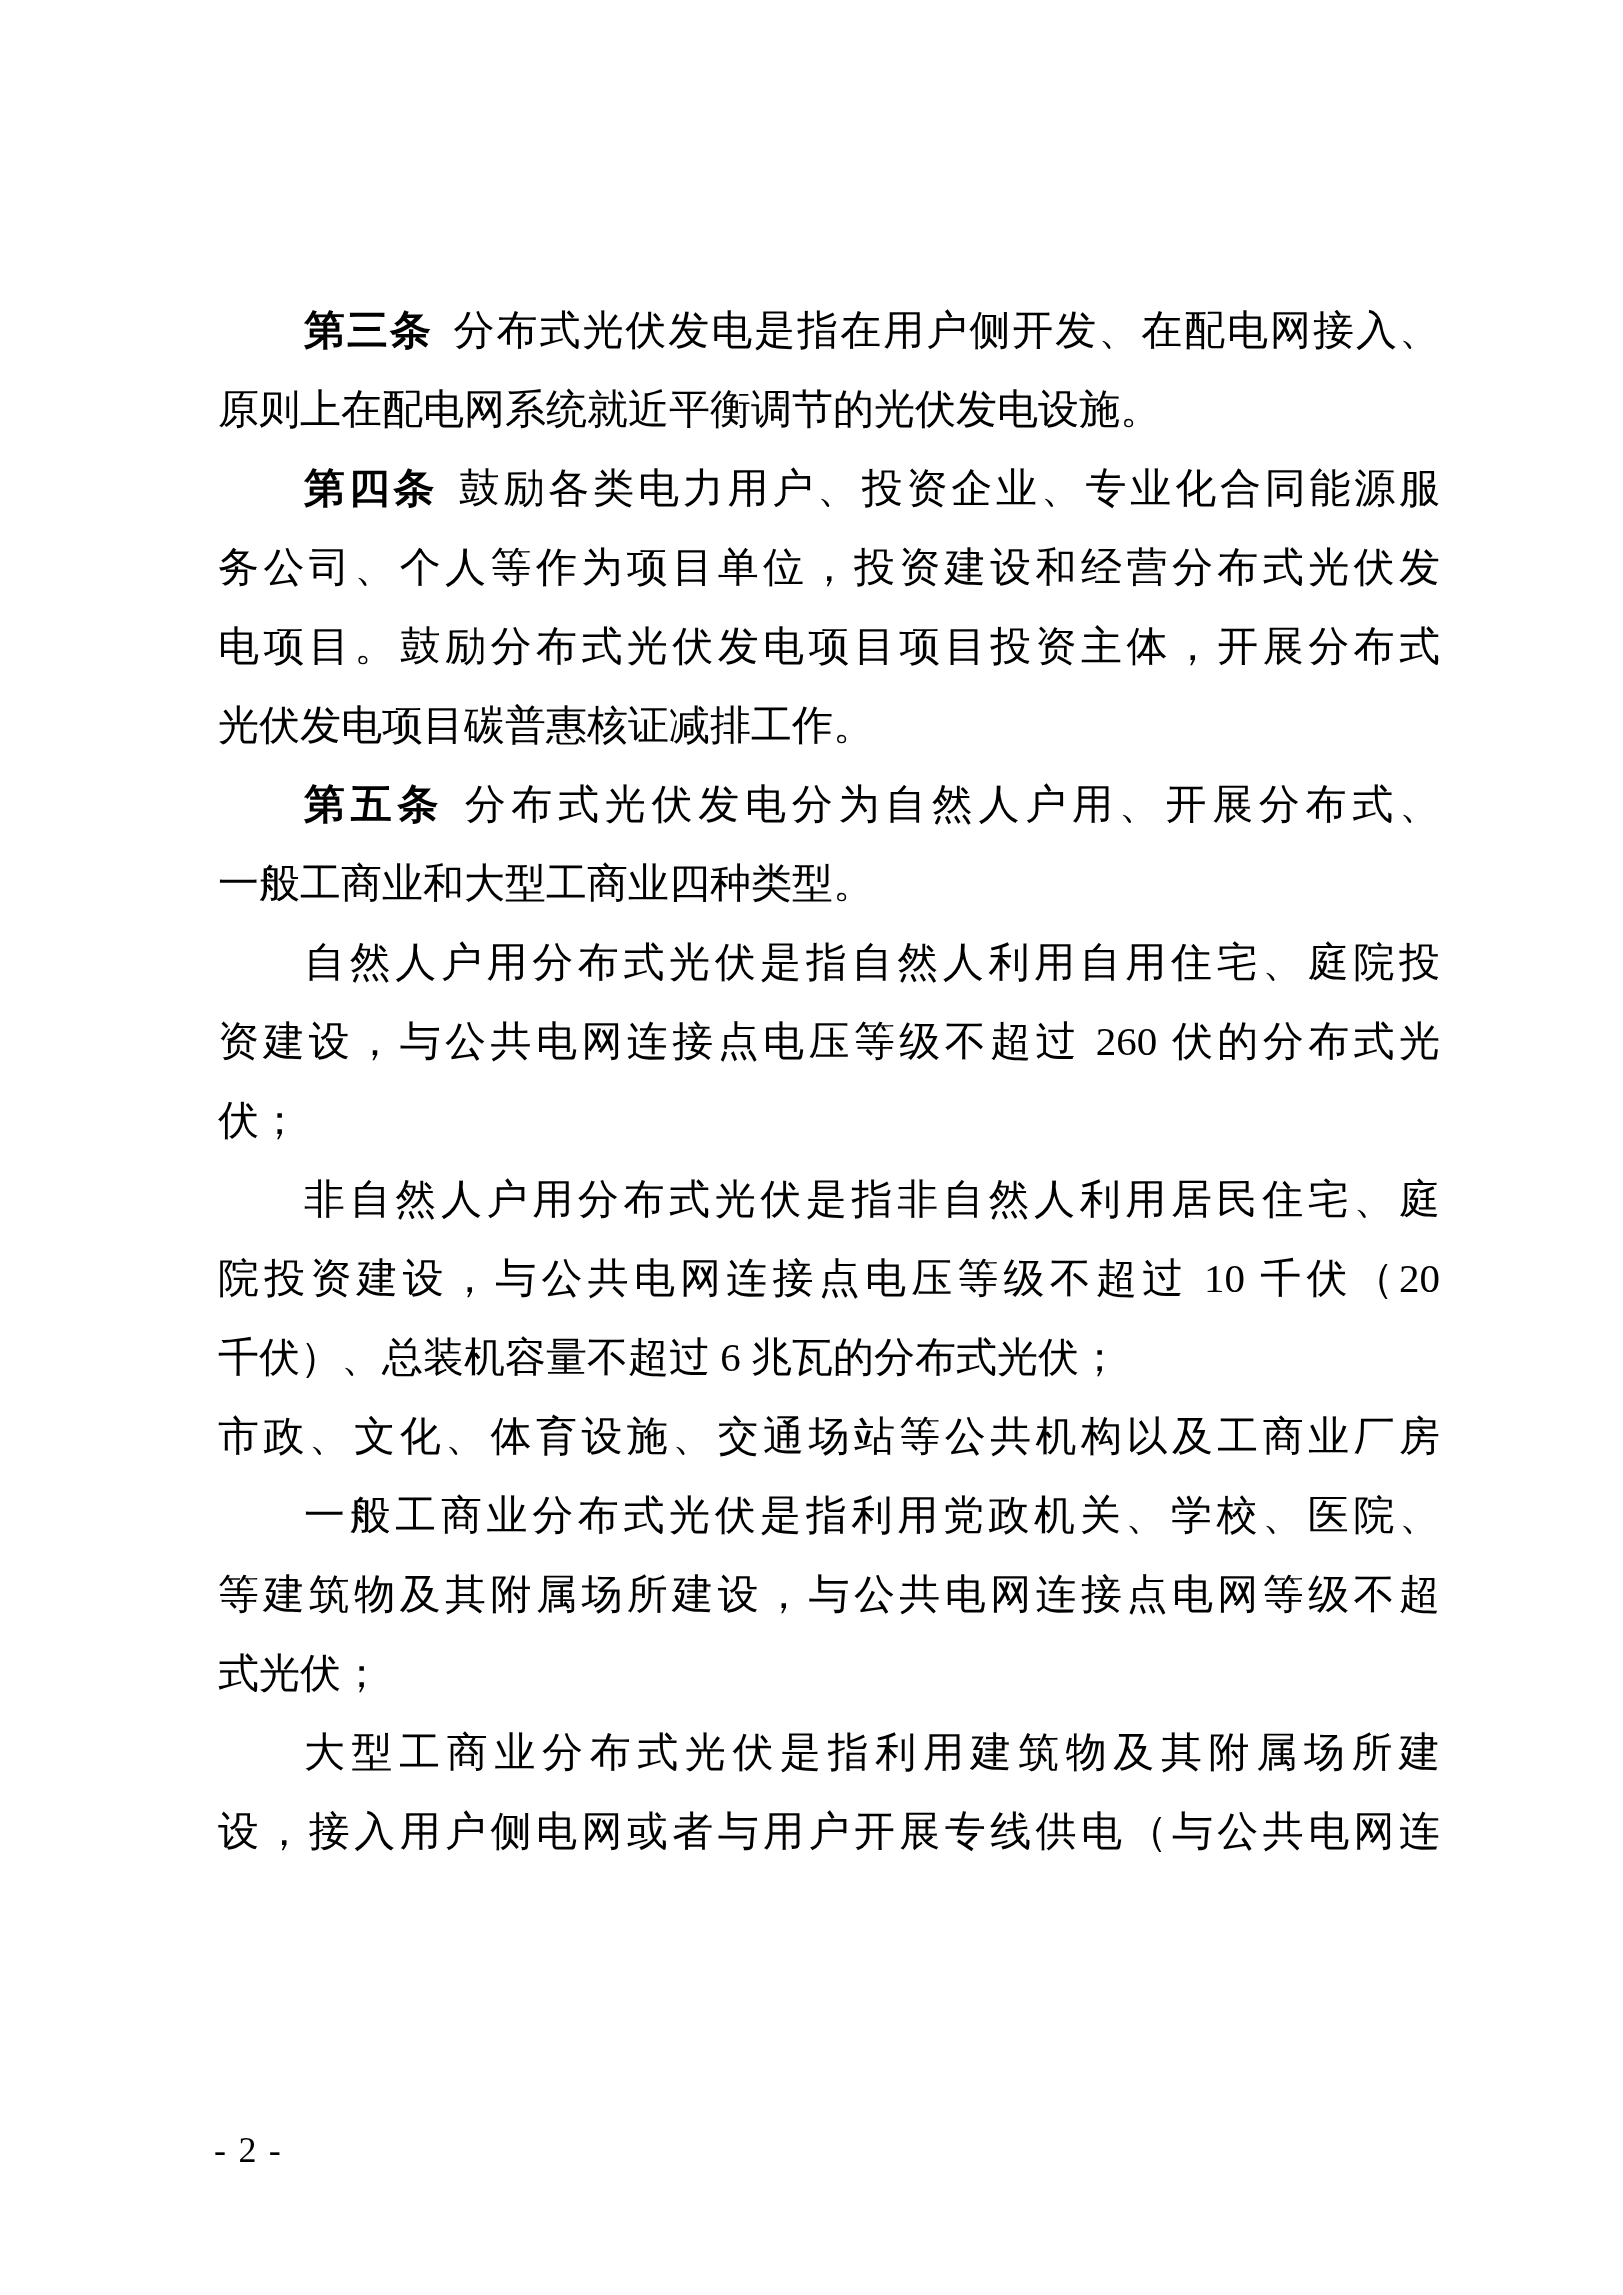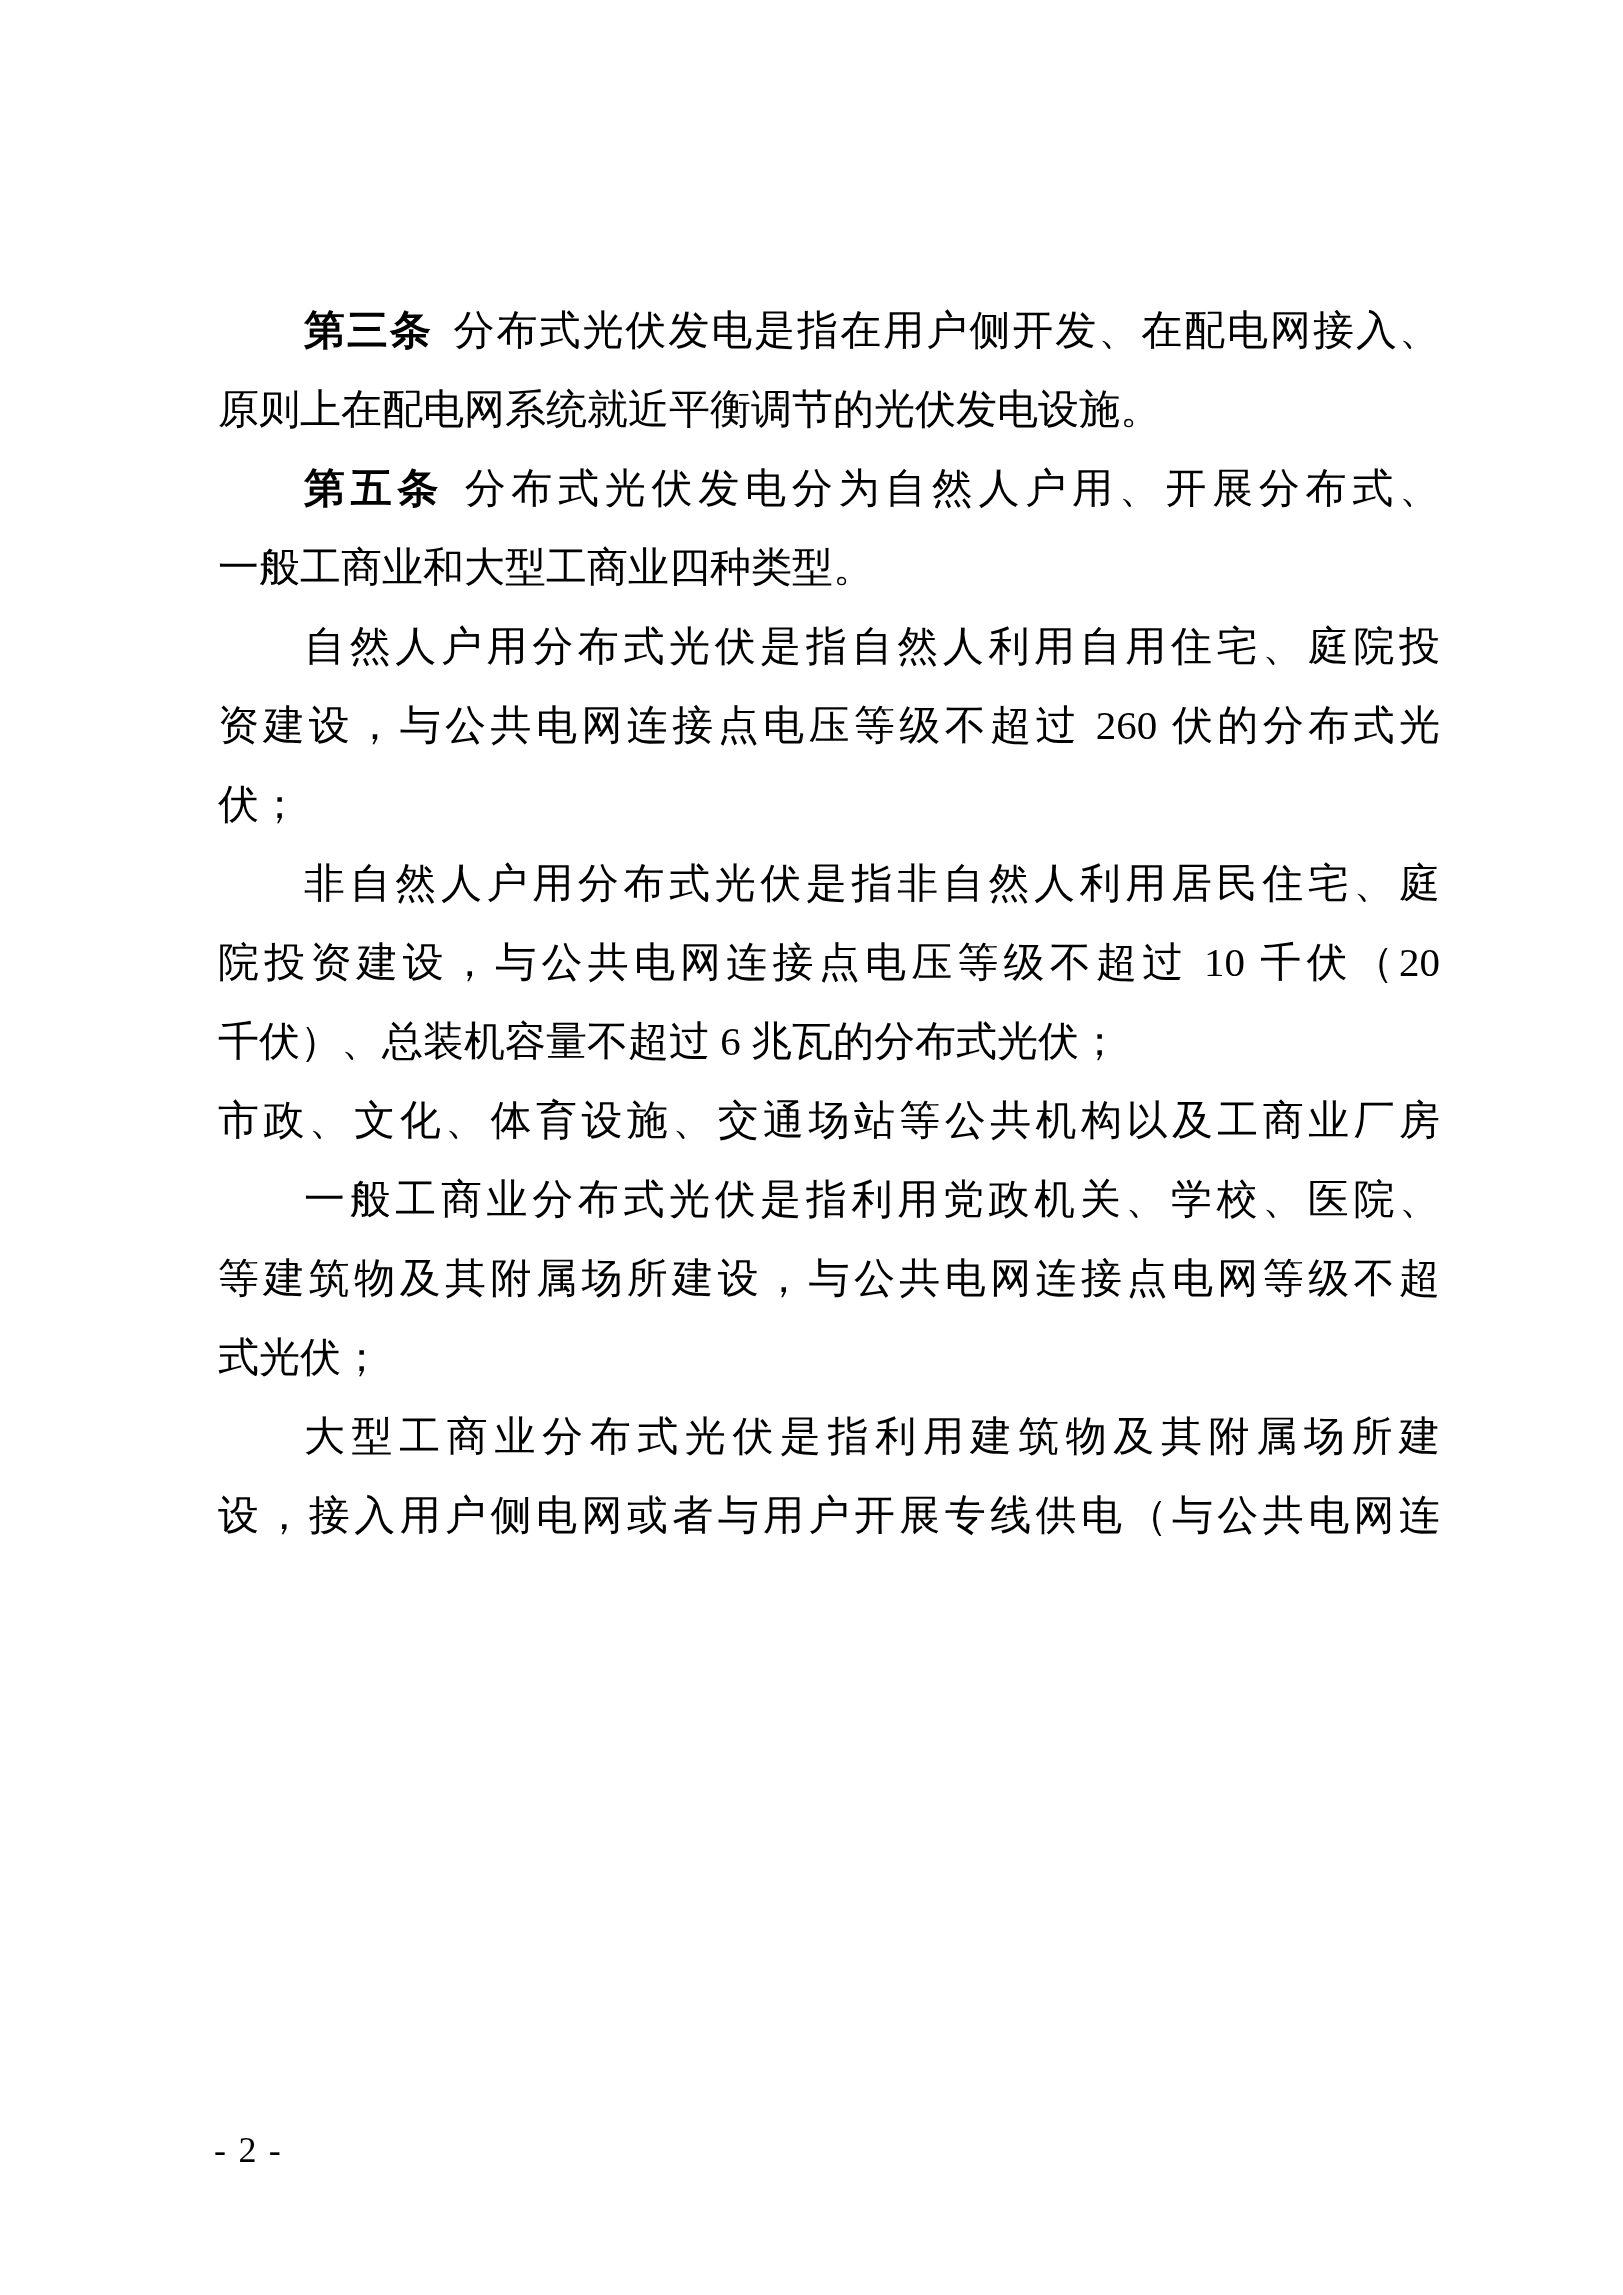--- a/index.html
+++ b/index.html
@@ -60,20 +60,26 @@
 <body>
 
 <div class="page">
   <div class="text-block">
 
     <div class="para">
       <div class="line first"><span class="art">第三条</span><span class="t">分布式光伏发电是指在用户侧开发、在配电网接入、</span></div>
       <div class="line para-end"><span class="t">原则上在配电网系统就近平衡调节的光伏发电设施。</span></div>
     </div>
 
+    <div class="para">
+      <div class="line first"><span class="art">第四条</span><span class="t">鼓励各类电力用户、投资企业、专业化合同能源服</span></div>
+      <div class="line"><span class="t">务公司、个人等作为项目单位，投资建设和经营分布式光伏发</span></div>
+      <div class="line"><span class="t">电项目。鼓励分布式光伏发电项目项目投资主体，开展分布式</span></div>
+      <div class="line para-end"><span class="t">光伏发电项目碳普惠核证减排工作。</span></div>
+    </div>
 
     <div class="para">
       <div class="line first"><span class="art">第五条</span><span class="t">分布式光伏发电分为自然人户用、开展分布式、</span></div>
       <div class="line para-end"><span class="t">一般工商业和大型工商业四种类型。</span></div>
     </div>
 
     <div class="para">
       <div class="line first"><span class="t">自然人户用分布式光伏是指自然人利用自用住宅、庭院投</span></div>
       <div class="line"><span class="t">资建设，与公共电网连接点电压等级不超过 260 伏的分布式光</span></div>
       <div class="line para-end"><span class="t">伏；</span></div>

